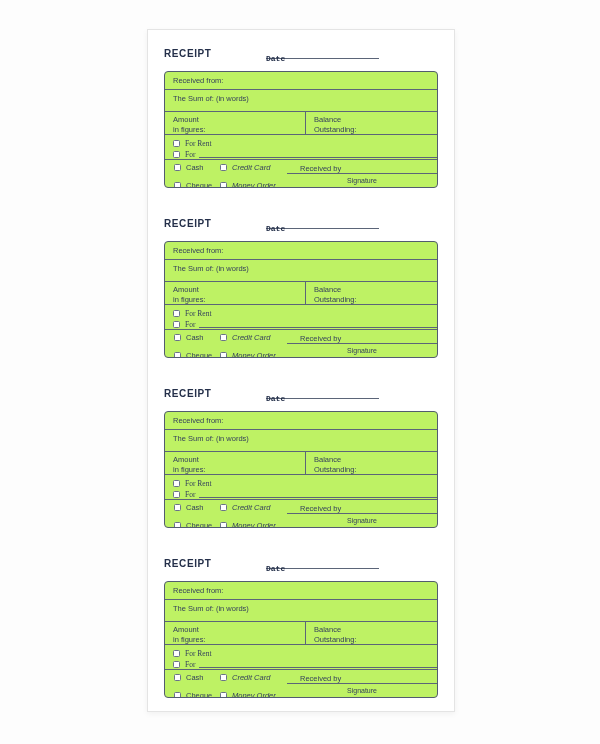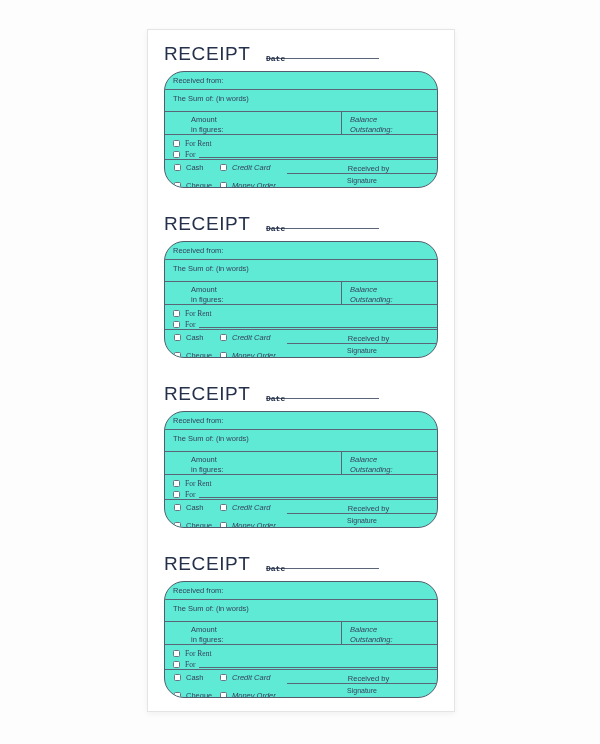--- a/index.html
+++ b/index.html
@@ -35,23 +35,23 @@
     height:141px;
     flex:0 0 auto;
   }
   .receipt-header{
     position:relative;
     height:24px;
   }
   .receipt-title{
     position:absolute;
     left:16px; top:0;
-    font-size:19px;
+    font-size:10px;
     line-height:14px;
-    font-weight:normal;
+    font-weight:bold;
     letter-spacing:0.6px;
     color:var(--title);
   }
   .date-field{
     position:absolute;
     left:118px; top:1px;
     width:113px; height:11px;
     border-bottom:1px solid var(--line);
     font-family:Liberation Mono, monospace;
   }
@@ -59,33 +59,33 @@
     font-size:8px;
     font-weight:bold;
     line-height:8px;
     color:var(--title);
   }
   .form-box{
     margin-left:16px;
     width:274px;
     height:117px;
     border:1px solid var(--box-border);
-    border-radius:20px;
-    background:#5eead4;
+    border-radius:4px;
+    background:#bef264;
     overflow:hidden;
     font-size:7.5px;
     line-height:9px;
   }
   .row{border-bottom:1px solid var(--line);}
   .row-received{height:18px;padding:4px 8px 0;}
   .row-sum{height:22px;padding:4px 8px 16px;}
   .row-figures{height:23px;display:flex;}
-  .cell{padding:3px 8px 0;white-space:pre-line;line-height:9.5px;margin-left:18px;}
+  .cell{padding:3px 8px 0;white-space:pre-line;line-height:9.5px;}
   .cell-amount{width:140px;}
-  .cell-balance{flex:1;border-left:1px solid var(--line);font-style:italic;}
+  .cell-balance{flex:1;border-left:1px solid var(--line);}
   .row-purpose{height:25px;padding:3px 0 0 8px;font-family:Liberation Serif, serif;}
   .check-line{display:flex;align-items:center;height:10px;margin-bottom:1px;}
   .checkbox{
     flex:0 0 auto;
     width:7px;height:7px;
     border:1px solid var(--check-border);
     border-radius:1.5px;
     background:#fff;
     display:inline-block;
   }
@@ -95,21 +95,20 @@
   .pay-col{display:flex;flex-direction:column;gap:8px;text-align:right;}
   .pay-col-1{width:46px;}
   .pay-col-2{width:67px;font-style:italic;}
   .sign-area{flex:1;padding-right:0;}
   .rb-line{
     height:11px;
     border-bottom:1px solid var(--line);
     padding-left:13px;
     font-size:7.5px;
     line-height:11px;
-    text-align:center;
   }
   .sig-label{
     text-align:center;
     font-size:7px;
     margin-top:2px;
     color:var(--ink);
   }
 </style>
 </head>
 <body>

